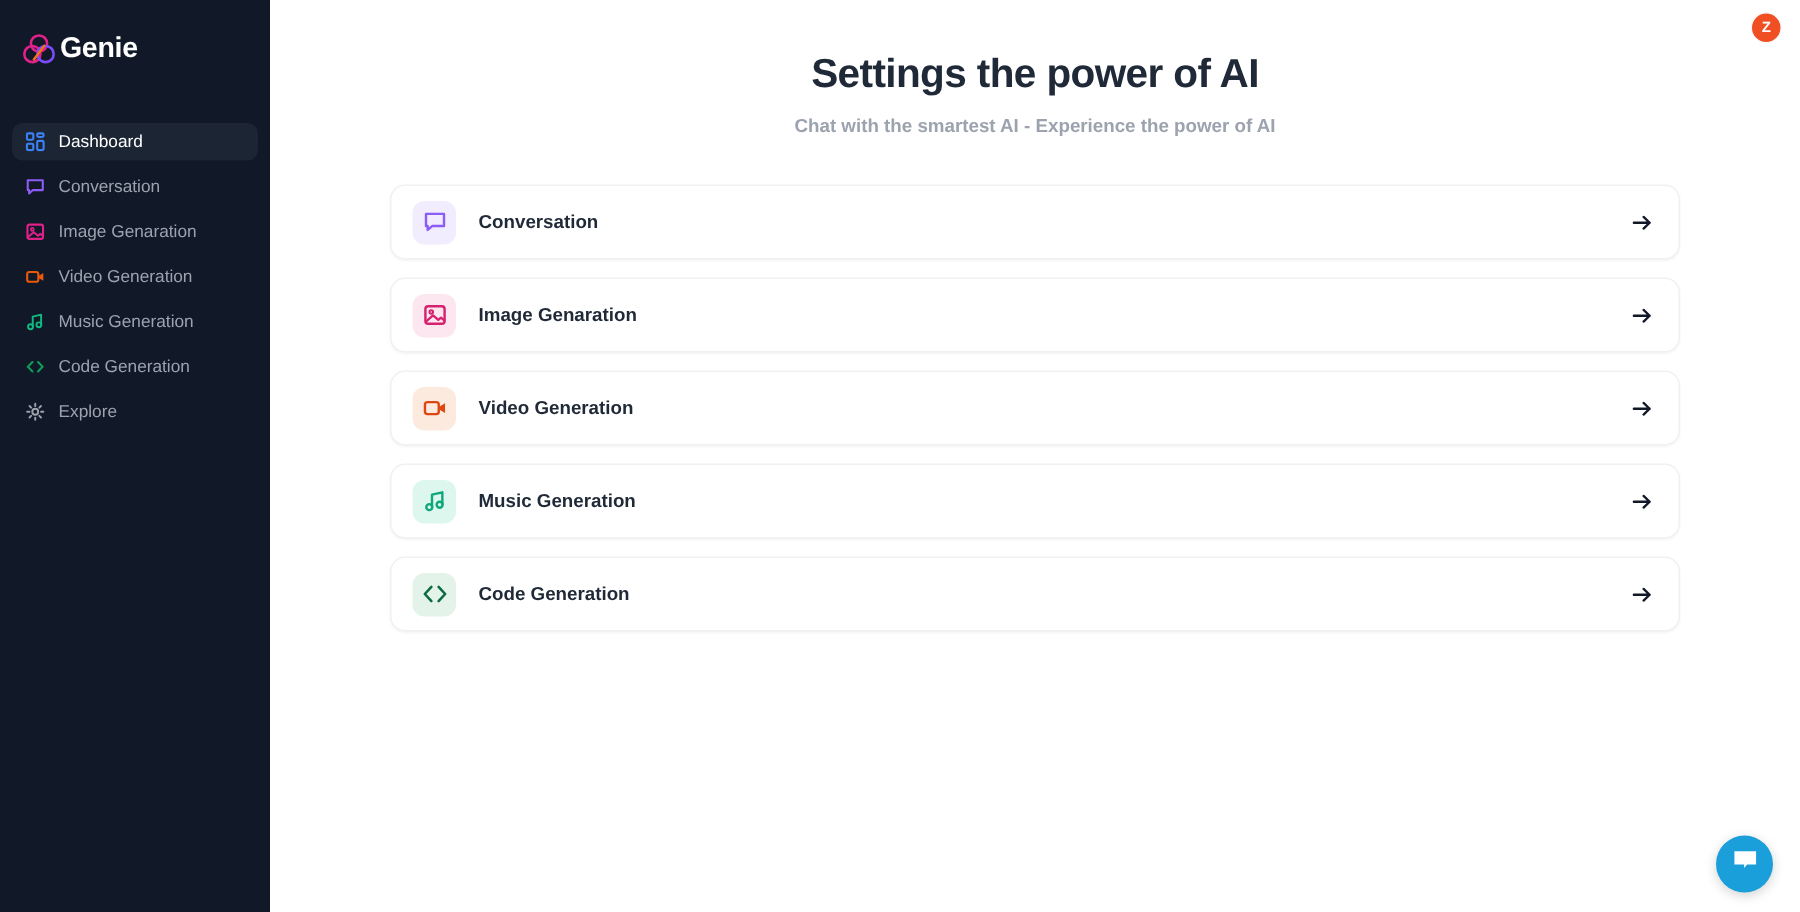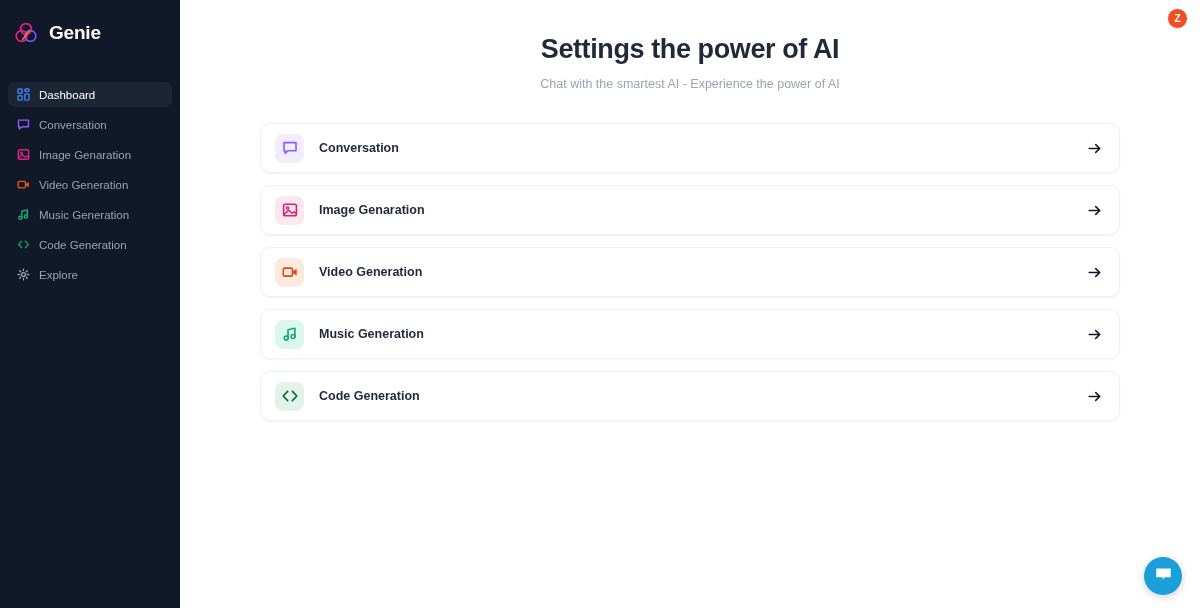--- a/index.html
+++ b/index.html
@@ -24,21 +24,20 @@
     flex: 0 0 180px;
     background: #111827;
     display: flex;
     flex-direction: column;
     padding: 0;
   }
 
   .brand {
     display: flex;
     align-items: center;
-    gap: 9px;
     padding: 14px 0 0 12px;
     height: 52px;
   }
   .brand-logo {
     width: 28px;
     height: 28px;
     flex: 0 0 28px;
     display: block;
   }
   .brand-name {
@@ -122,21 +121,21 @@
   .page-title {
     font-size: 27px;
     font-weight: bold;
     color: #1f2937;
     letter-spacing: -0.4px;
   }
   .page-subtitle {
     margin-top: 12px;
     font-size: 12.5px;
     color: #9ca3af;
-    font-weight: normal;
+    font-weight: bold;
   }
 
   .cards {
     margin: 32px auto 0;
     width: 860px;
     display: flex;
     flex-direction: column;
     gap: 12px;
   }
 

